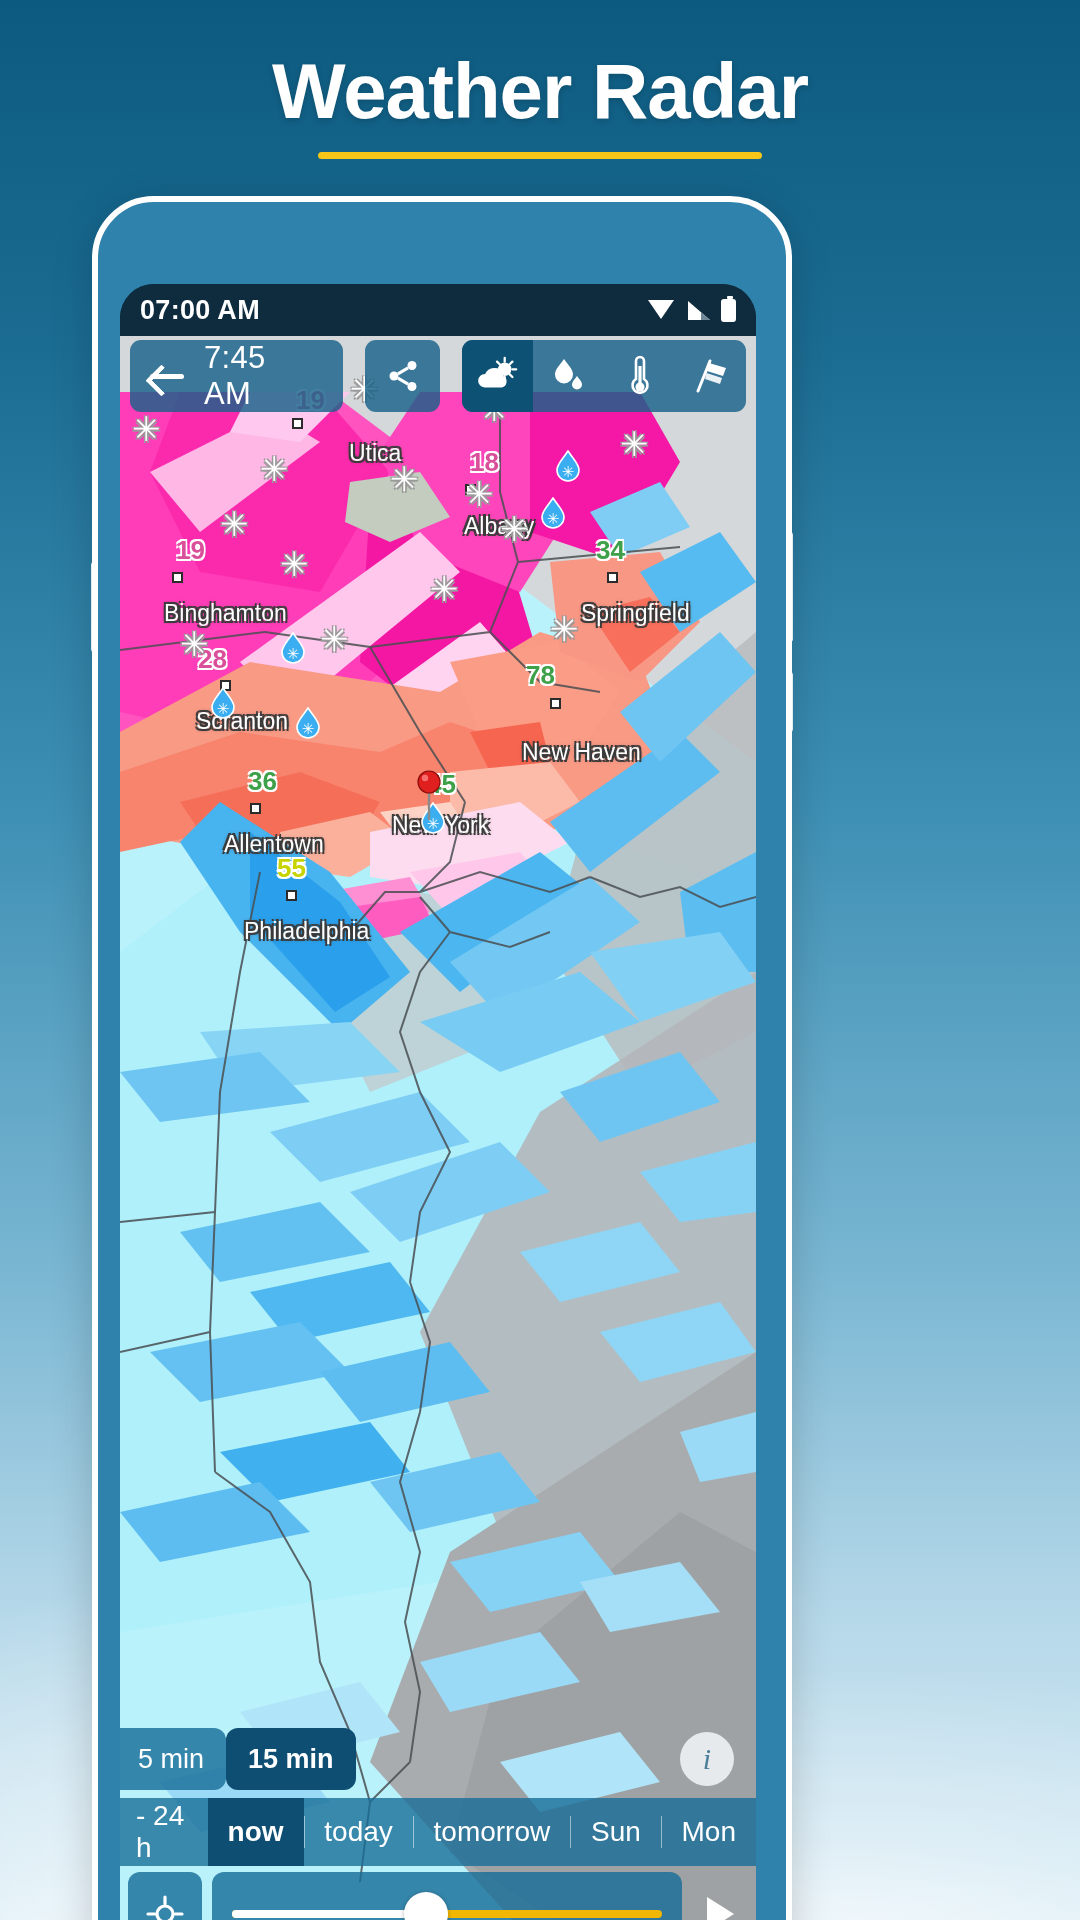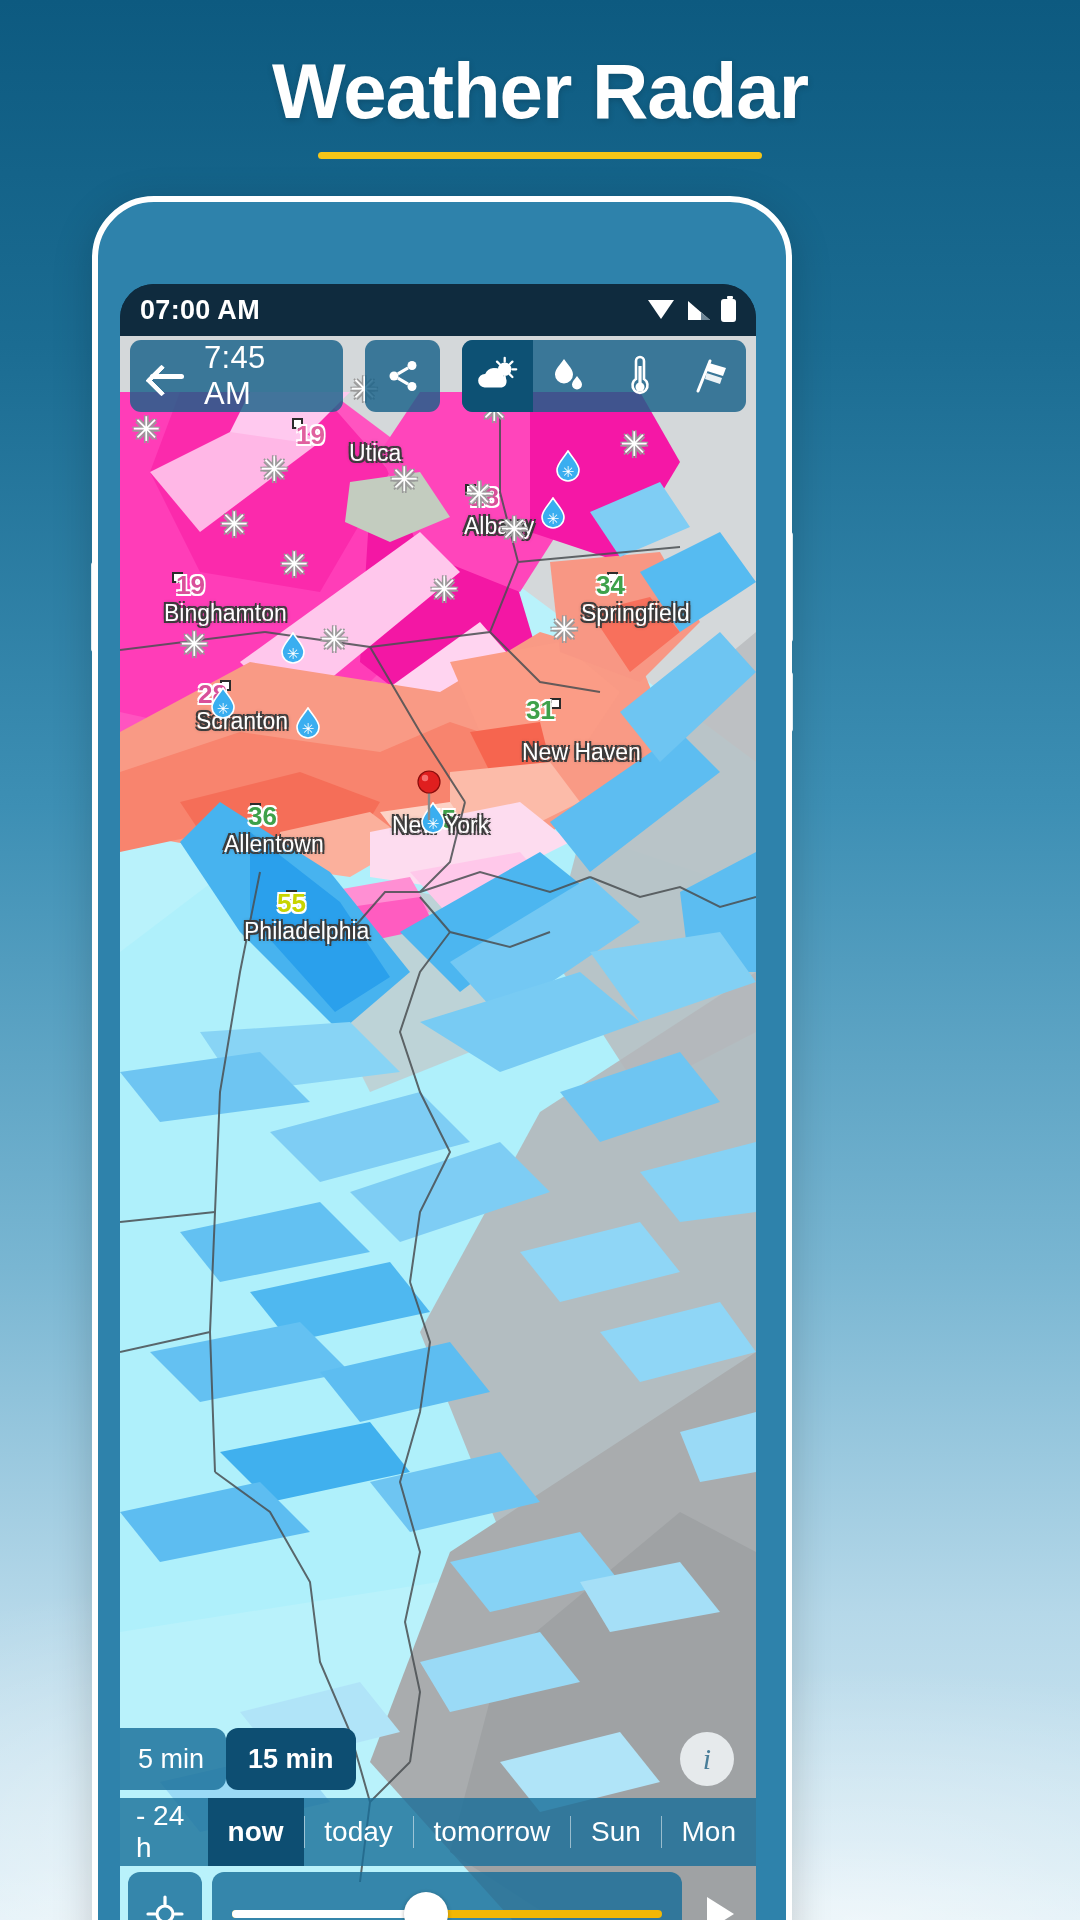--- a/index.html
+++ b/index.html
@@ -110,21 +110,21 @@
   .track-fill{position:absolute;left:0;top:0;height:8px;border-radius:4px;background:#ffffff;}
   .thumb{position:absolute;top:50%;width:44px;height:44px;border-radius:50%;background:#fff;
      transform:translate(-50%,-50%);box-shadow:0 1px 4px rgba(0,0,0,.3);}
   .play-btn{width:56px;display:flex;align-items:center;justify-content:center;}
   .play-tri{width:0;height:0;border-left:27px solid #fff;border-top:17px solid transparent;border-bottom:17px solid transparent;}
 
   
   .city{position:absolute;color:#fff;font-size:23px;font-weight:normal;white-space:nowrap;
      text-shadow:-2px -2px 0 #3b3b3b,2px -2px 0 #3b3b3b,-2px 2px 0 #3b3b3b,2px 2px 0 #3b3b3b,0 0 4px #3b3b3b;padding-left:24px;}
   .temp{position:absolute;font-size:26px;font-weight:bold;white-space:nowrap;
-     text-shadow:-1.6px -1.6px 0 #fff,1.6px -1.6px 0 #fff,-1.6px 1.6px 0 #fff,1.6px 1.6px 0 #fff;margin-top:35px;}
+     text-shadow:-1.6px -1.6px 0 #fff,1.6px -1.6px 0 #fff,-1.6px 1.6px 0 #fff,1.6px 1.6px 0 #fff;}
   .citydot{position:absolute;width:11px;height:11px;background:#fff;border:2.5px solid #2b2b2b;}
   .flake{position:absolute;color:#fff;font-size:34px;line-height:1;
      text-shadow:-1.5px -1.5px 0 #9a9a9a,1.5px -1.5px 0 #9a9a9a,-1.5px 1.5px 0 #9a9a9a,1.5px 1.5px 0 #9a9a9a;}
   .drop{position:absolute;width:26px;height:34px;}
   .pin{position:absolute;width:30px;height:46px;}
 </style>
 </head>
 <body>
 
 <div class="bg-haze"></div>
@@ -268,21 +268,21 @@
         <div class="citydot" style="left: 487px; top: 288px;"></div>
         <div class="temp" style="left: 476px; top: 251px; color: rgb(62, 161, 74);">34</div>
         <div class="city" style="left: 437px; top: 316px;">Springfield</div>
         <div class="citydot" style="left: 52px; top: 288px;"></div>
         <div class="temp" style="left: 56px; top: 251px; color: rgb(217, 79, 154);">19</div>
         <div class="city" style="left: 20px; top: 316px;">Binghamton</div>
         <div class="citydot" style="left: 100px; top: 396px;"></div>
         <div class="temp" style="left: 78px; top: 360px; color: rgb(217, 79, 154);">28</div>
         <div class="city" style="left: 52px; top: 424px;">Scranton</div>
         <div class="citydot" style="left: 430px; top: 414px;"></div>
-        <div class="temp" style="left: 406px; top: 376px; color: rgb(62, 161, 74);">31</div>
+        <div class="temp" style="left: 406px; top: 376px; color: rgb(62, 161, 74);">78</div>
         <div class="city" style="left: 378px; top: 455px;">New Haven</div>
         <div class="temp" style="left: 307px; top: 485px; color: rgb(62, 161, 74);">45</div>
         <div class="city" style="left: 248px; top: 528px;">New York</div>
         <div class="citydot" style="left: 130px; top: 519px;"></div>
         <div class="temp" style="left: 128px; top: 482px; color: rgb(62, 161, 74);">36</div>
         <div class="city" style="left: 80px; top: 547px;">Allentown</div>
         <div class="citydot" style="left: 166px; top: 606px;"></div>
         <div class="temp" style="left: 157px; top: 569px; color: rgb(200, 212, 0);">55</div>
         <div class="city" style="left: 100px; top: 634px;">Philadelphia</div>
         <div class="flake" style="left: 12px; top: 128px;">✳</div>

